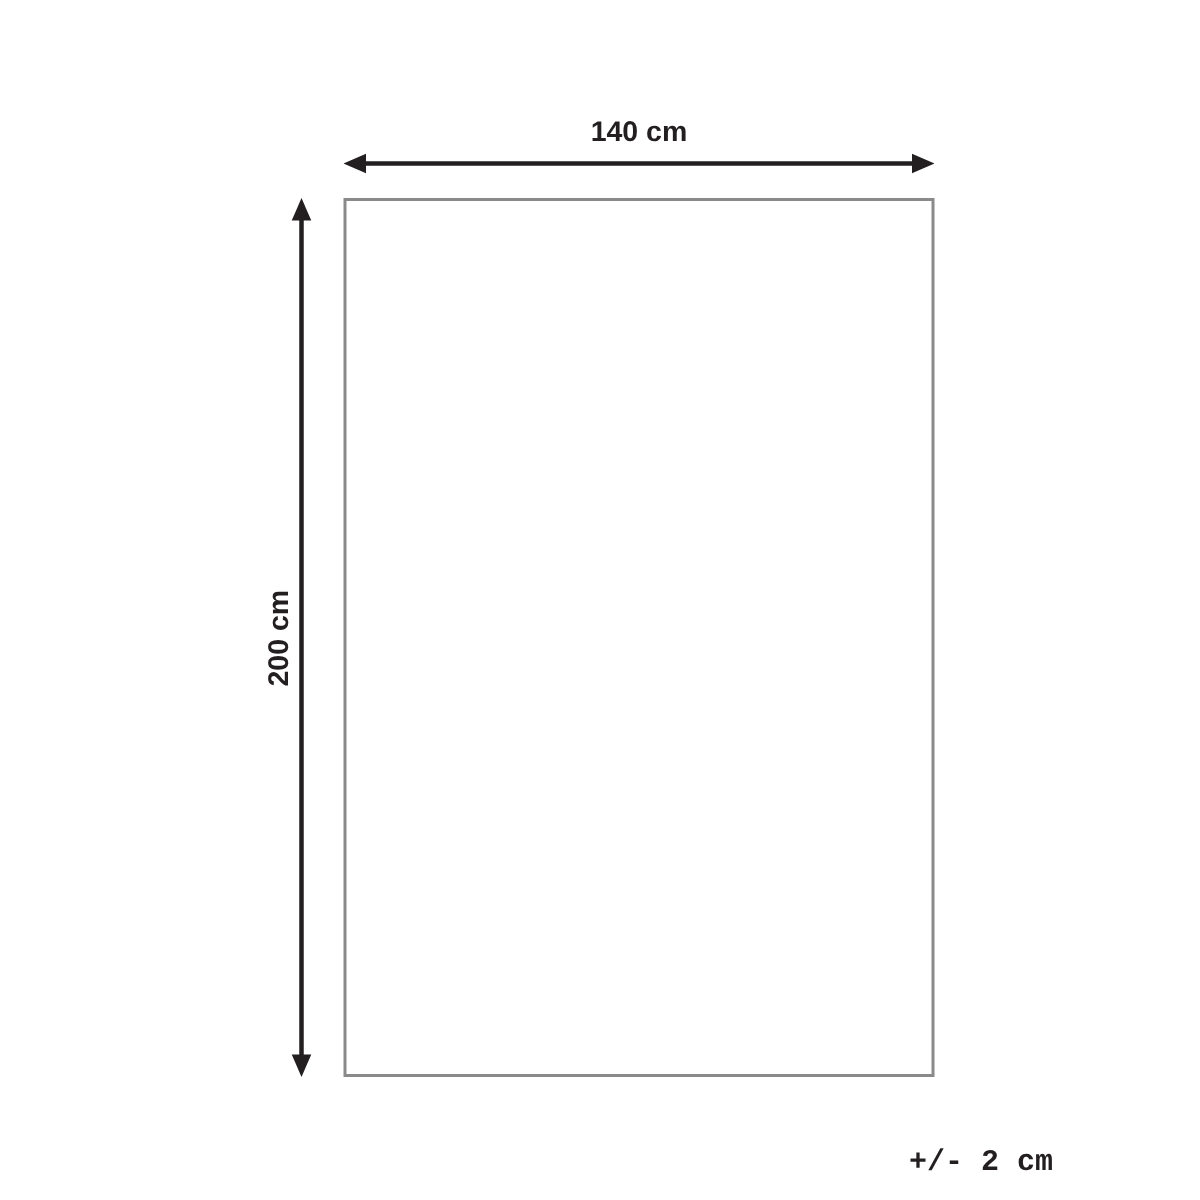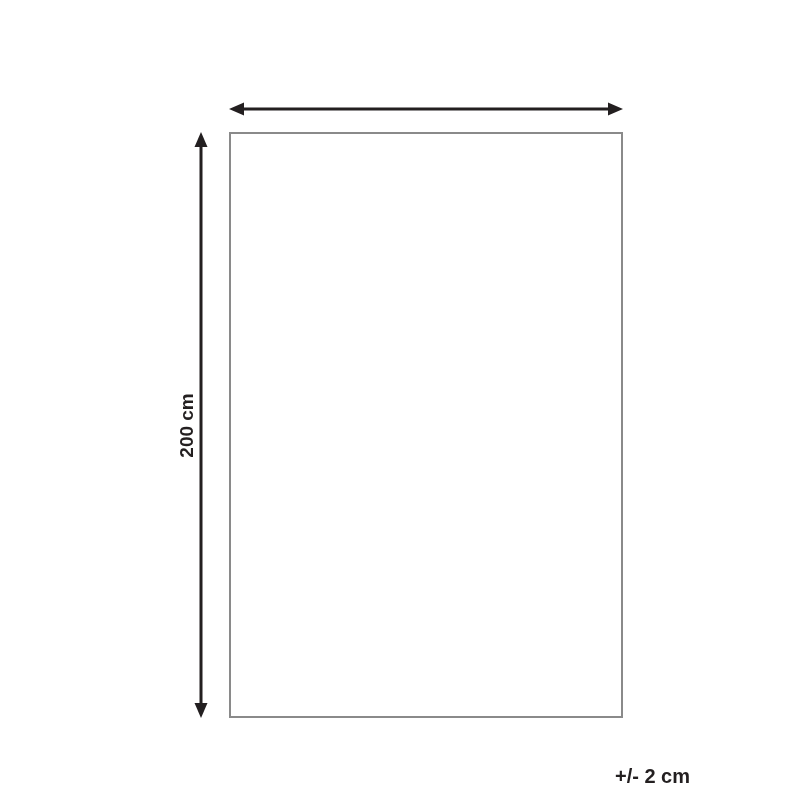--- a/index.html
+++ b/index.html
@@ -67,40 +67,42 @@
     height: 586px;
     display: flex;
     align-items: center;
     justify-content: center;
   }
   .height-label-wrap .dim-label {
     position: static;
     transform: rotate(-90deg);
   }
   .tolerance-label {
-    right: 110px;
+    right: 98px;
     top: 766px;
     font-size: 20px;
     line-height: 1;
     text-align: left;
+    font-family: Liberation Mono, monospace;
   }
 </style>
 </head>
 <body>
 
 <div class="stage">
 
   <div class="product-outline"></div>
 
   <svg class="arrow-svg h-arrow" width="394" height="20" viewBox="0 0 394 20">
     <line x1="12" y1="10" x2="382" y2="10"></line>
     <polygon points="0,10 15,3.5 15,16.5"></polygon>
     <polygon points="394,10 379,3.5 379,16.5"></polygon>
   </svg>
 
+  <div class="dim-label width-label">140 cm</div>
 
   <svg class="arrow-svg v-arrow" width="20" height="586" viewBox="0 0 20 586">
     <line x1="10" y1="12" x2="10" y2="574"></line>
     <polygon points="10,0 3.5,15 16.5,15"></polygon>
     <polygon points="10,586 3.5,571 16.5,571"></polygon>
   </svg>
 
   <div class="height-label-wrap">
     <span class="dim-label">200 cm</span>
   </div>

